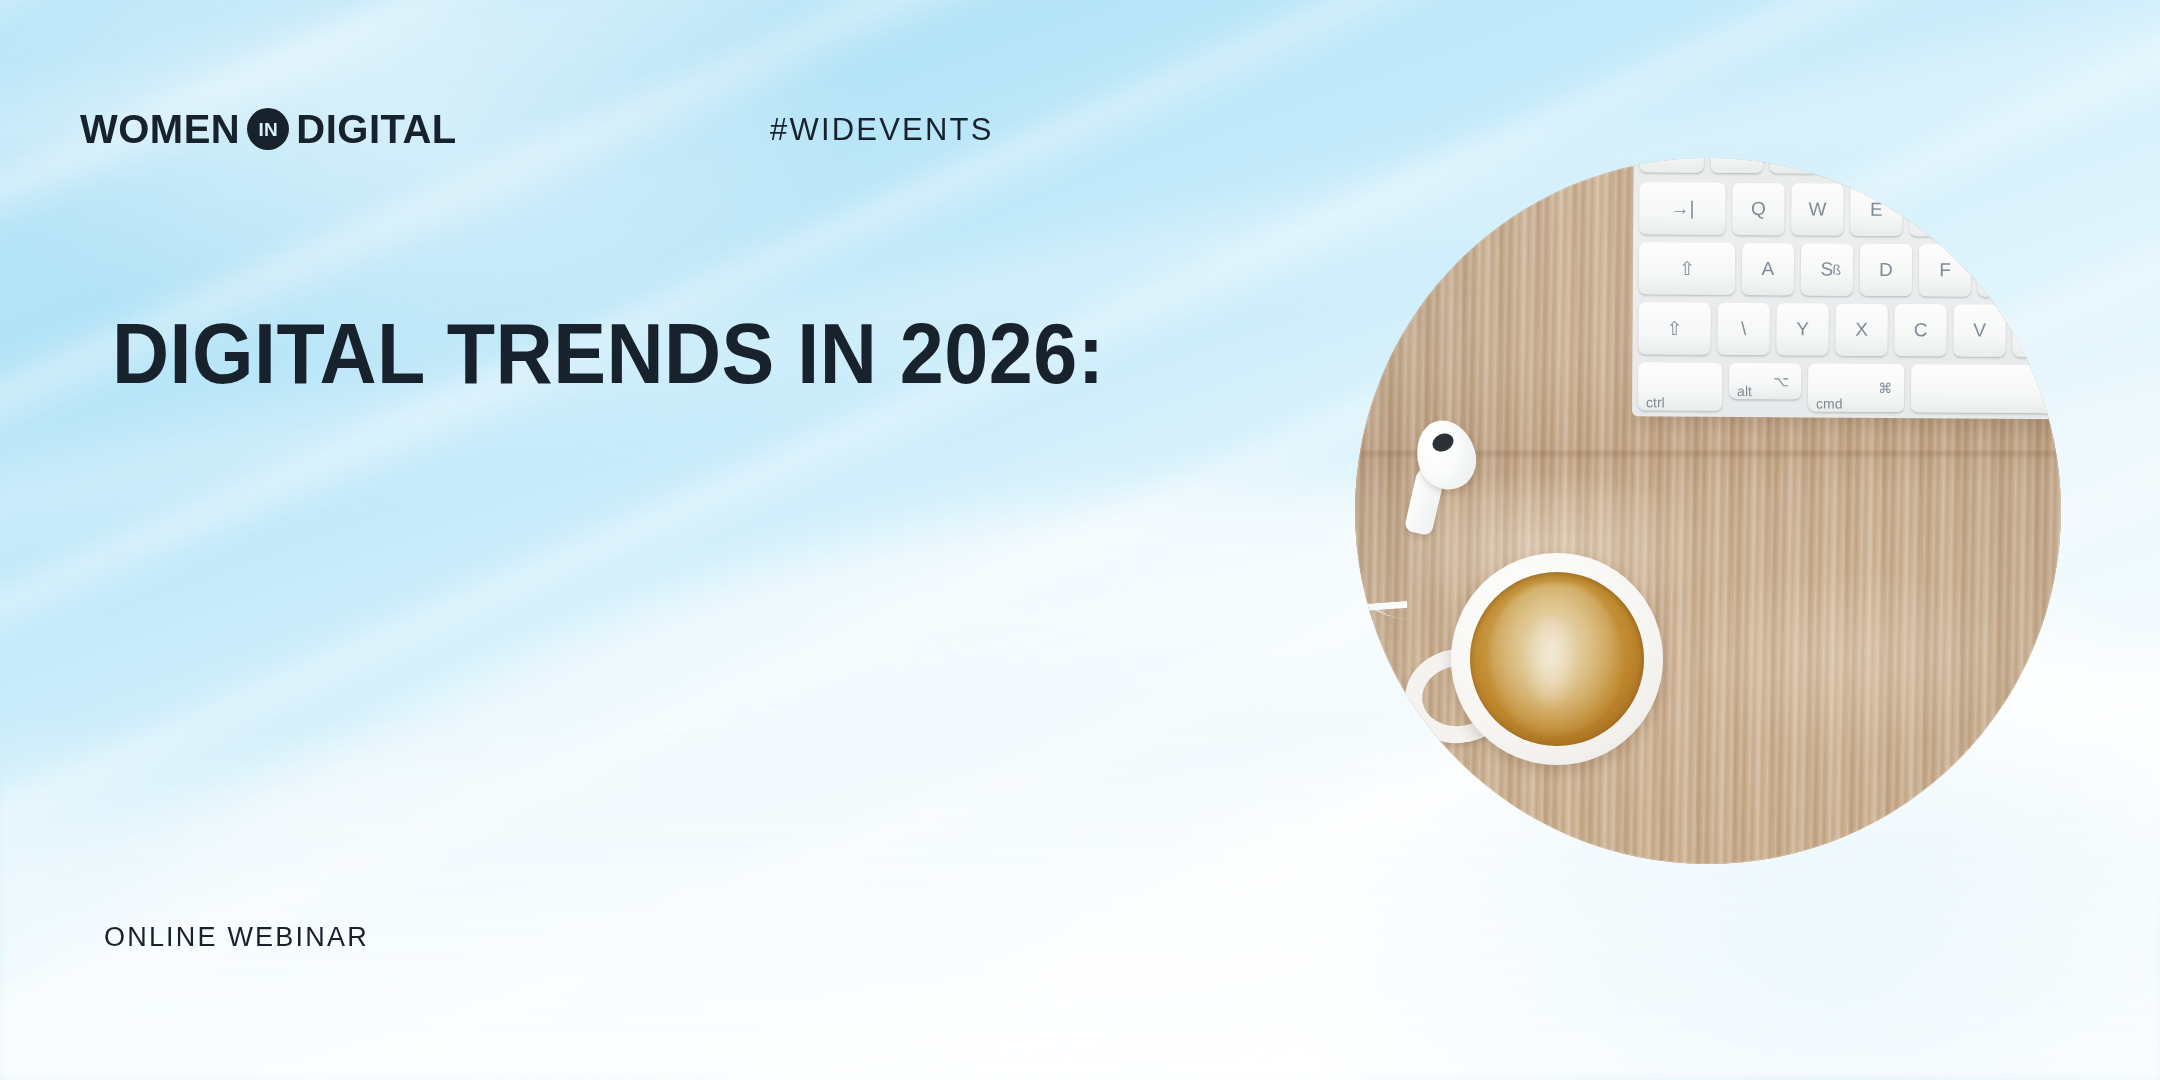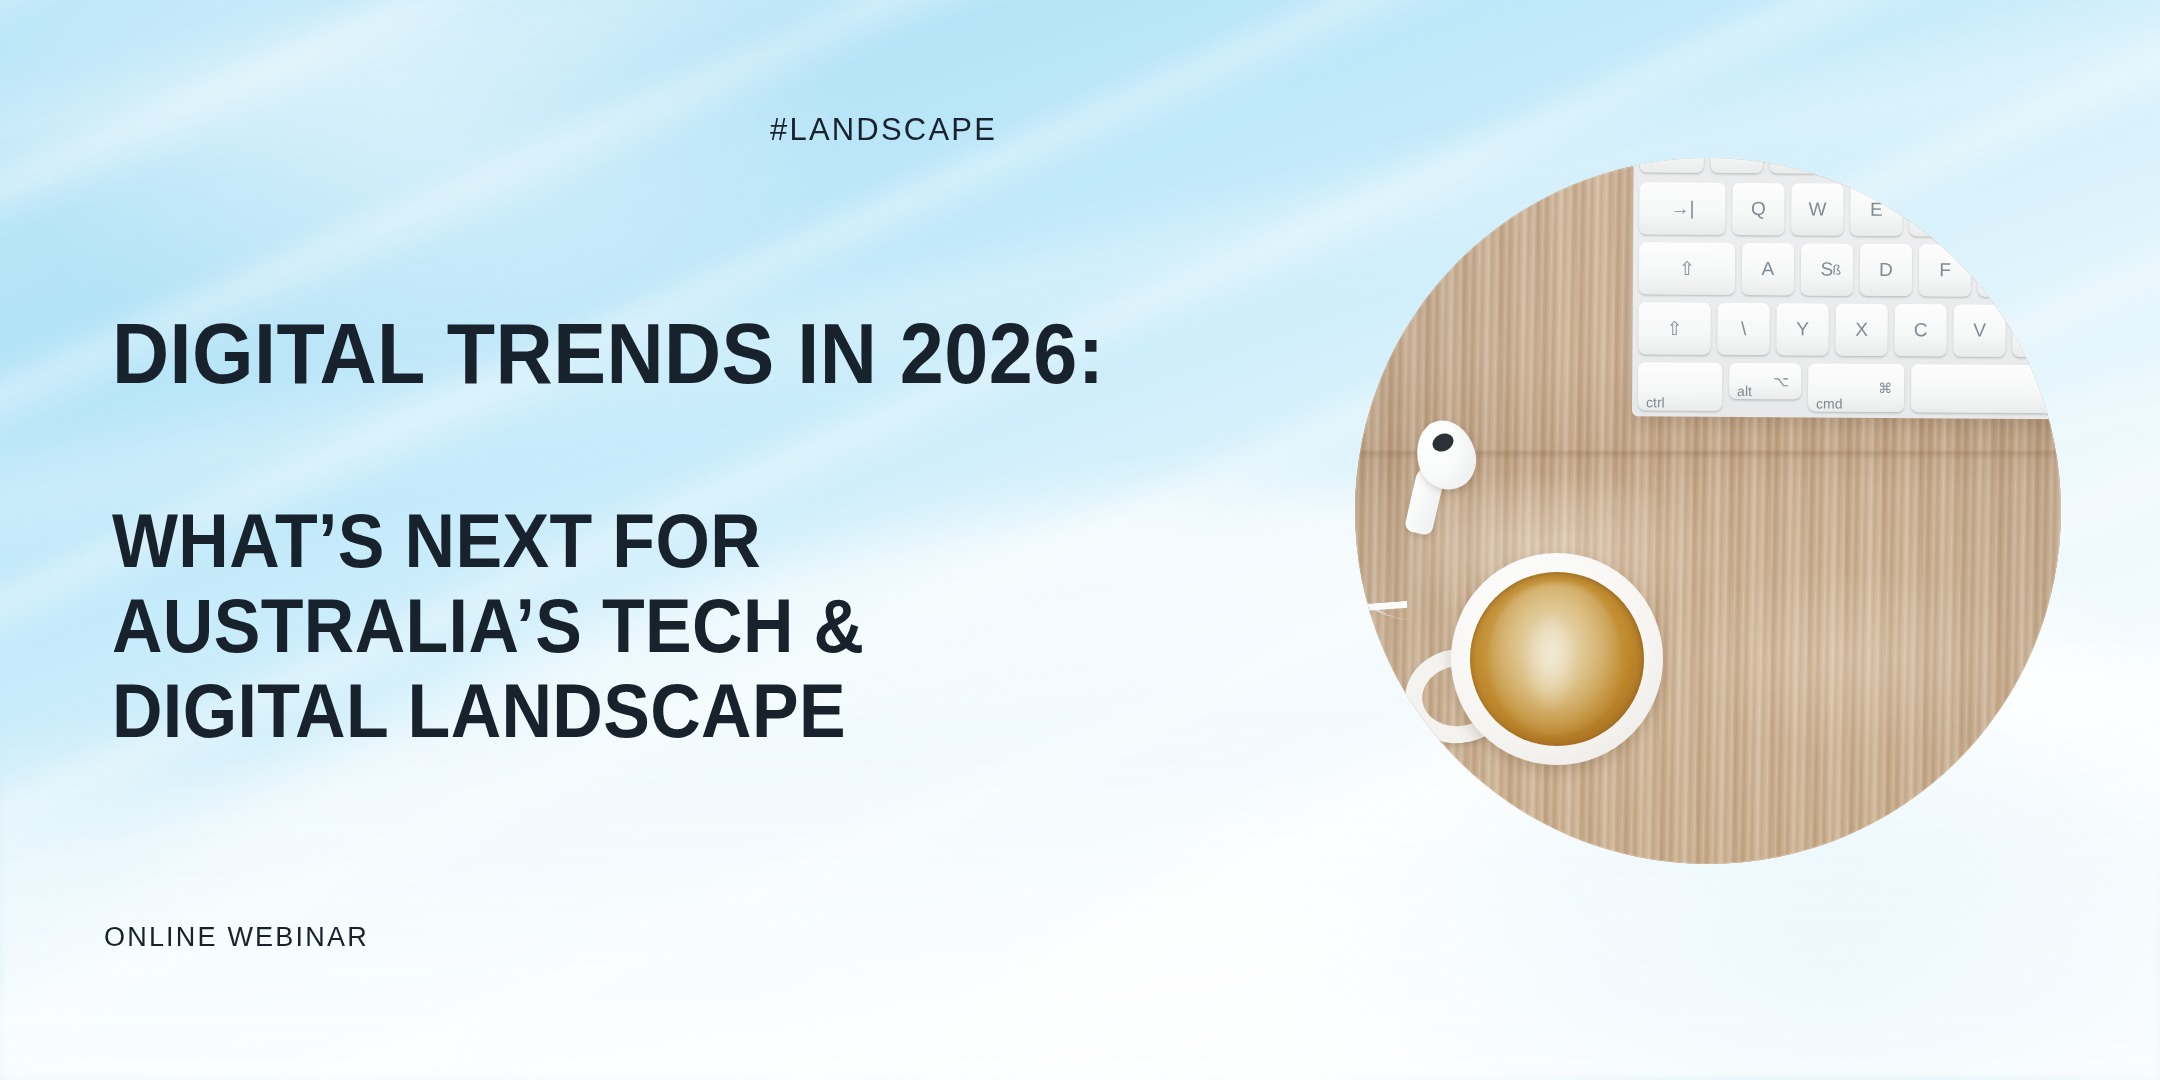--- a/index.html
+++ b/index.html
@@ -465,32 +465,34 @@
 
   <div class="bg-base"></div>
   <div class="bg-waves"></div>
   <div class="bg-waves2"></div>
   <div class="bg-glow-tl"></div>
   <div class="bg-sweep-a"></div>
   <div class="bg-sweep-b"></div>
   <div class="bg-sweep-c"></div>
   <div class="bg-bottom-white"></div>
 
-
-  <div class="hashtag">#LANDSCAPE</div>
+  <div class="logo">
+    <span class="logo-word">WOMEN</span>
+    <span class="logo-badge">
+      <span>IN</span>
+    </span>
+    <span class="logo-word">DIGITAL</span>
+  </div>
+
+  <div class="hashtag">#WIDEVENTS</div>
 
   <div class="headline-block">
     <div class="headline">DIGITAL TRENDS IN 2026:</div>
   </div>
 
-  <div class="subhead-block">
-    <div class="subhead-line">WHAT’S NEXT FOR</div>
-    <div class="subhead-line">AUSTRALIA’S TECH &amp;</div>
-    <div class="subhead-line">DIGITAL LANDSCAPE</div>
-  </div>
 
   <div class="footer-label">ONLINE WEBINAR</div>
 
   <div class="photo-circle">
     <div class="wood"></div>
     <div class="plank-seam"></div>
     <div class="wood-knot"></div>
     <div class="wood-knot2"></div>
     <div class="wood-shadow-tr"></div>
 

